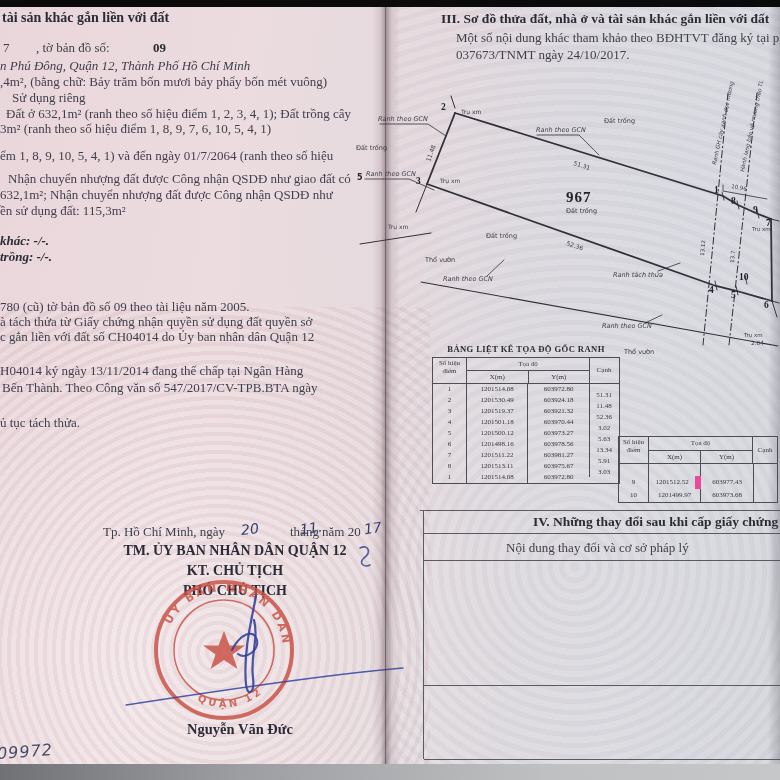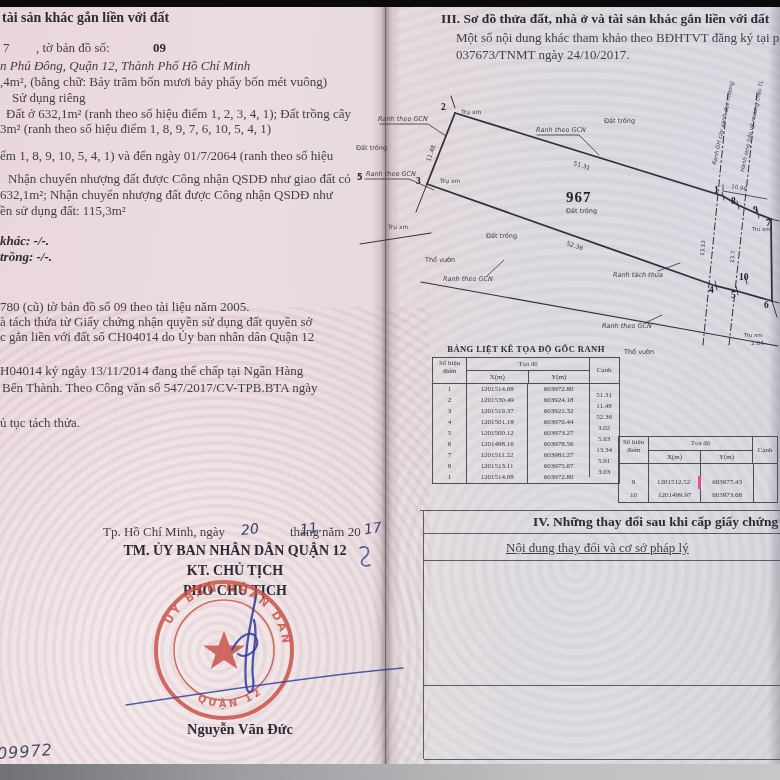--- a/index.html
+++ b/index.html
@@ -285,39 +285,39 @@
         <div class="ct-rows">
 
           <div class="ct-row" style="height:12px;">
             <span style="width:30px;border-right:1px solid #4d4d56;"></span>
             <span style="width:52px;border-right:1px solid #4d4d56;"></span>
             <span style="width:52px;"></span>
           </div>
 
             <div class="ct-row" style="height:13px;line-height:13px;">
               <span style="width:30px;border-right:1px solid #4d4d56;">9</span>
-              <span style="width:52px;border-right:3px solid #ec4899;">1201512.52</span>
+              <span style="width:52px;border-right:6px solid #ec4899;">1201512.52</span>
               <span style="width:52px;">603977.43</span>
             </div>
 
             <div class="ct-row" style="height:13px;line-height:13px;">
               <span style="width:30px;border-right:1px solid #4d4d56;">10</span>
               <span style="width:52px;border-right:1px solid #4d4d56;">1201499.97</span>
               <span style="width:52px;">603973.68</span>
             </div>
           </div>
         <div class="edgecol" style="width:25px;height:38px;"></div>
       </div>
     </div>
   </div>
 
   <div class="hline" style="left:420px;top:510px;width:360px;"></div>
   <div class="abs lp bold" style="left:533px;top:514px;font-size:13.5px;">IV. Những thay đổi sau khi cấp giấy chứng</div>
   <div class="hline" style="left:424px;top:533px;width:356px;"></div>
-  <div class="abs lp" style="left:506px;top:540px;text-decoration:underline;">Nội dung thay đổi và cơ sở pháp lý</div>
+  <div class="abs lp" style="left:506px;top:540px;">Nội dung thay đổi và cơ sở pháp lý</div>
   <div class="hline" style="left:424px;top:560px;width:356px;"></div>
   <div class="hline" style="left:424px;top:685px;width:356px;"></div>
   <div class="hline" style="left:424px;top:759px;width:356px;"></div>
   <div class="vline" style="left:423px;top:510px;height:249px;"></div>
 
   <svg class="abs" style="left:0;top:0;pointer-events:none;" width="780" height="780" viewBox="0 0 780 780">
     <g stroke="#33439e" fill="none" stroke-linecap="round">
       <path d="M256,596 C252,618 243,652 246,684 C247,697 255,694 253,678 C250,654 259,640 254,620" stroke-width="2.2" opacity="0.9"></path>
       <path d="M232,650 C240,634 254,628 257,640 C259,650 246,660 238,654" stroke-width="2" opacity="0.9"></path>
       <path d="M360,548 c 8,-4 12,4 4,10 c -6,5 0,10 6,7" stroke-width="1.6" opacity="0.85"></path>

